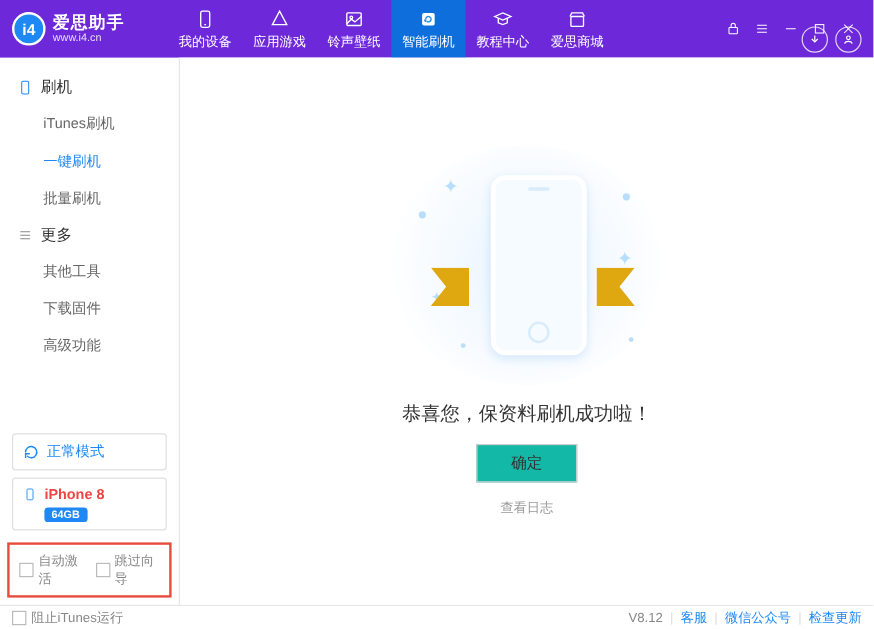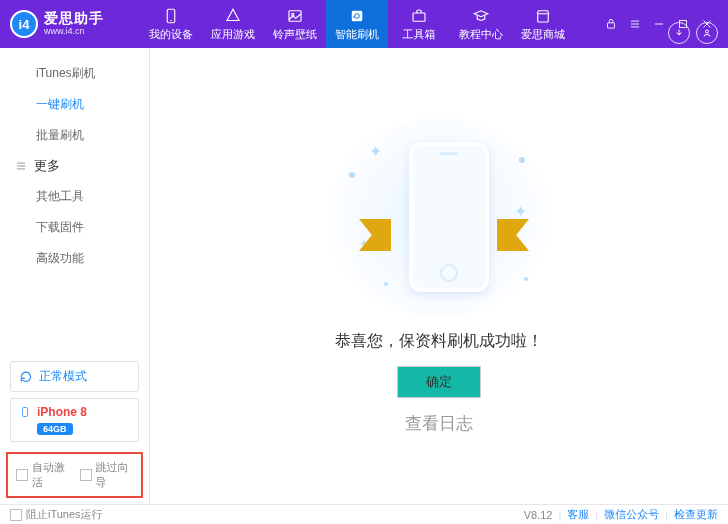--- a/index.html
+++ b/index.html
@@ -46,21 +46,21 @@
     .phone { position: absolute; left: 85px; top: 25px; width: 80px; height: 150px; background: #f6fbff; border: 4px solid #fff; border-radius: 12px; box-shadow: 0 3px 8px rgba(30,120,220,0.15); }
     .phone::before { content: ''; position: absolute; bottom: 6px; left: 50%; transform: translateX(-50%); width: 14px; height: 14px; border: 2px solid #d9ecfb; border-radius: 50%; }
     .phone::after { content: ''; position: absolute; top: 6px; left: 50%; transform: translateX(-50%); width: 18px; height: 3px; background: #d9ecfb; border-radius: 2px; }
     .ribbon { position: absolute; left: 35px; top: 95px; width: 170px; height: 46px; }
     .ribbon-body { position: absolute; left: 20px; right: 20px; top: 0; bottom: 0; background: #f9c42a; display: flex; align-items: center; justify-content: center; color: #fff; font-weight: bold; font-size: 22px; letter-spacing: 2px; font-style: italic; text-shadow: 0 1px 0 #e0a810; }
     .ribbon-tail { position: absolute; top: 7px; width: 32px; height: 32px; background: #e0a810; }
     .ribbon-tail.l { left: 0; clip-path: polygon(0 0, 100% 0, 100% 100%, 0 100%, 40% 50%); }
     .ribbon-tail.r { right: 0; clip-path: polygon(0 0, 100% 0, 60% 50%, 100% 100%, 0 100%); }
     .success-text { font-size: 16px; color: #333; }
     .confirm-btn { border: 1px solid #ccc; background: #14b8a6; padding: 6px 28px; font-size: 13px; cursor: pointer; color: #333; }
-    .log-link { font-size: 17px; color: #999; cursor: pointer; }
+    .log-link { font-size: 11px; color: #999; cursor: pointer; }
     .statusbar { height: 20px; border-top: 1px solid #e6e6e6; display: flex; align-items: center; padding: 0 10px; font-size: 11px; color: #888; gap: 6px; }
     .statusbar .spacer { flex: 1; }
     .sb-link { cursor: pointer; color: #1e88f5; }
     .sb-sep { color: #ddd; }
   </style>
 </head>
 <body>
 
 <div class="titlebar">
   <div class="logo-wrap">
@@ -104,29 +104,20 @@
             <rect x="5" y="5" width="14" height="14" rx="2" fill="#fff" stroke="none"></rect>
             <path d="M9 12a3 3 0 1 1 1 2.2" stroke="#1e88f5"></path>
             <path d="M9 15l-1-2 2 0" stroke="#1e88f5"></path>
           </svg>
         </span>
       <span>智能刷机</span>
     </div>
     <div class="nav-item">
       <span class="nav-icon">
           <svg viewBox="0 0 24 24">
-            <rect x="4" y="8" width="16" height="11" rx="1"></rect>
-            <path d="M9 8 V6 a2 2 0 0 1 2-2 h2 a2 2 0 0 1 2 2 V8"></path>
-          </svg>
-        </span>
-      <span>工具箱</span>
-    </div>
-    <div class="nav-item">
-      <span class="nav-icon">
-          <svg viewBox="0 0 24 24">
             <path d="M3 9 L12 5 L21 9 L12 13 Z"></path>
             <path d="M7 11 V16 L12 18 L17 16 V11"></path>
           </svg>
         </span>
       <span>教程中心</span>
     </div>
     <div class="nav-item">
       <span class="nav-icon">
           <svg viewBox="0 0 24 24">
             <rect x="5" y="9" width="14" height="11" rx="1"></rect>
@@ -180,20 +171,26 @@
         <svg viewBox="0 0 24 24">
           <circle cx="12" cy="9" r="3"></circle>
           <path d="M6 19 a6 4 0 0 1 12 0"></path>
         </svg>
       </div>
   </div>
 </div>
 
 <div class="body">
   <div class="sidebar">
+    <div class="side-head">
+      <svg viewBox="0 0 24 24">
+          <rect x="7" y="3" width="10" height="18" rx="2"></rect>
+        </svg>
+      <span>刷机</span>
+    </div>
     <div class="side-item">iTunes刷机</div>
     <div class="side-item active">一键刷机</div>
     <div class="side-item">批量刷机</div>
     <div class="side-head more-head">
       <svg viewBox="0 0 24 24">
           <line x1="5" y1="7" x2="19" y2="7"></line>
           <line x1="5" y1="12" x2="19" y2="12"></line>
           <line x1="5" y1="17" x2="19" y2="17"></line>
         </svg>
       <span>更多</span>

